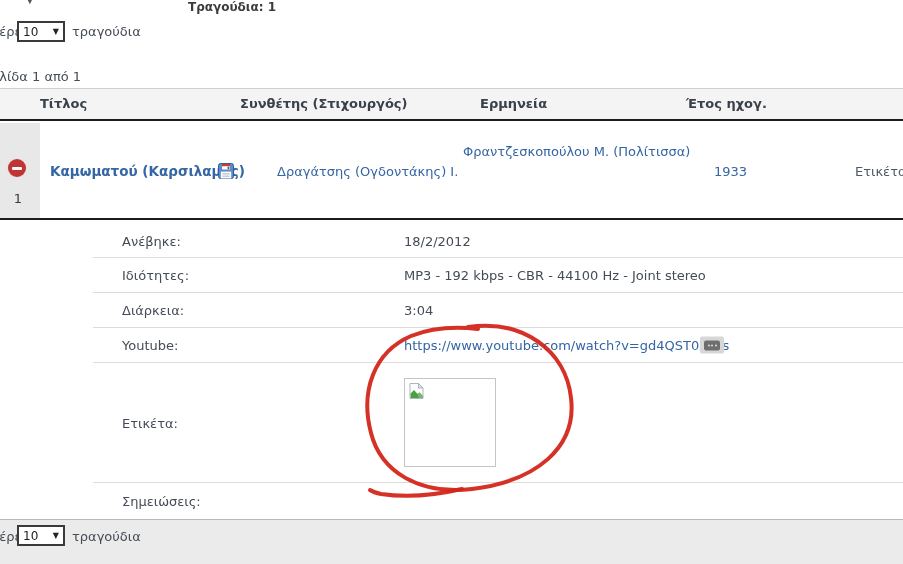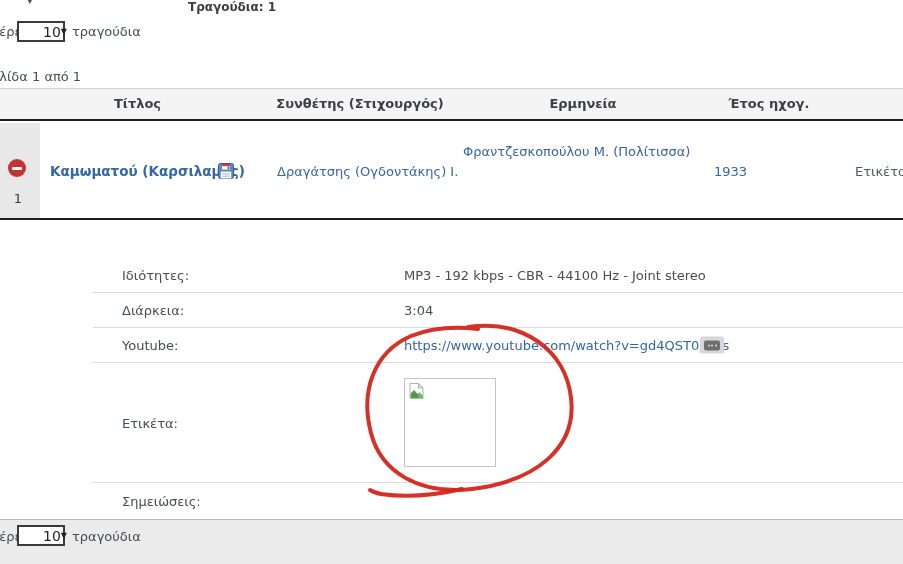--- a/index.html
+++ b/index.html
@@ -12,28 +12,28 @@
   .bold { font-weight:bold; }
 
   
   .top-frag { left:26px; top:-6px; font-size:10px; color:#555; }
 
   .page-title { left:188px; top:0px; font-size:12px; font-weight:bold; color:#3c3c3c; }
 
   
   .fakeselect { width:48px; height:21px; background:#fff; border:2px solid #3a3a3a;
                 display:flex; align-items:center; cursor:pointer; }
-  .fakeselect .val { font-size:14px; color:#222; padding-left:24px; flex:1; }
+  .fakeselect .val { font-size:12px; color:#222; padding-left:4px; flex:1; }
   .fakeselect .arr { font-size:8px; color:#222; padding-right:4px; }
 
   .pagination { left:-16px; top:69px; }
 
   .header-row { left:0; top:88px; width:903px; height:33px; background:#f4f4f4;
                 border-top:1px solid #d0d0d0; border-bottom:2px solid #1c1c1c; }
-  .hcell { position:absolute; top:0; height:30px; line-height:30px; text-align:center;
+  .hcell { position:absolute; top:0; height:30px; line-height:30px; 
            font-size:13px; font-weight:bold; color:#39404a; }
 
   .numcol { left:0; top:123px; width:40px; height:95px; background:#e8e8e8; }
   .remove-btn { position:absolute; left:8px; top:36px; width:18px; height:18px; border-radius:50%;
                 background:#c23434; box-shadow:0 0 0 1px #e2e2e2; cursor:pointer; }
   .remove-btn::after { content:""; position:absolute; left:4px; top:7.5px; width:10px; height:3px;
                        background:#fff; border-radius:1px; }
   .row-index { position:absolute; left:0; top:68px; width:36px; text-align:center;
                font-size:13px; color:#3a3a3a; }
 
@@ -114,20 +114,24 @@
       <rect x="4.3" y="12.6" width="7.4" height="1.1" fill="#a9bbd4"></rect>
     </svg>
   </span>
   <a class="abs txt blue song-composer linklike">Δραγάτσης (Ογδοντάκης) Ι.</a>
   <a class="abs txt blue song-performer linklike">Φραντζεσκοπούλου Μ. (Πολίτισσα)</a>
   <a class="abs txt blue song-year linklike">1933</a>
   <span class="abs txt song-source">Ετικέτα</span>
 
   <div class="abs dark-divider"></div>
 
+  <div class="abs drow" style="top:225px; height:33px;">
+    <span class="txt lbl">Ανέβηκε:</span>
+    <span class="txt val">18/2/2012</span>
+  </div>
   <div class="abs drow" style="top:258px; height:35px;">
     <span class="txt lbl">Ιδιότητες:</span>
     <span class="txt val">MP3 - 192 kbps - CBR - 44100 Hz - Joint stereo</span>
   </div>
   <div class="abs drow" style="top:293px; height:35px;text-align:center;">
     <span class="txt lbl">Διάρκεια:</span>
     <span class="txt val">3:04</span>
   </div>
   <div class="abs drow" style="top:328px; height:35px;">
     <span class="txt lbl">Youtube:</span>

